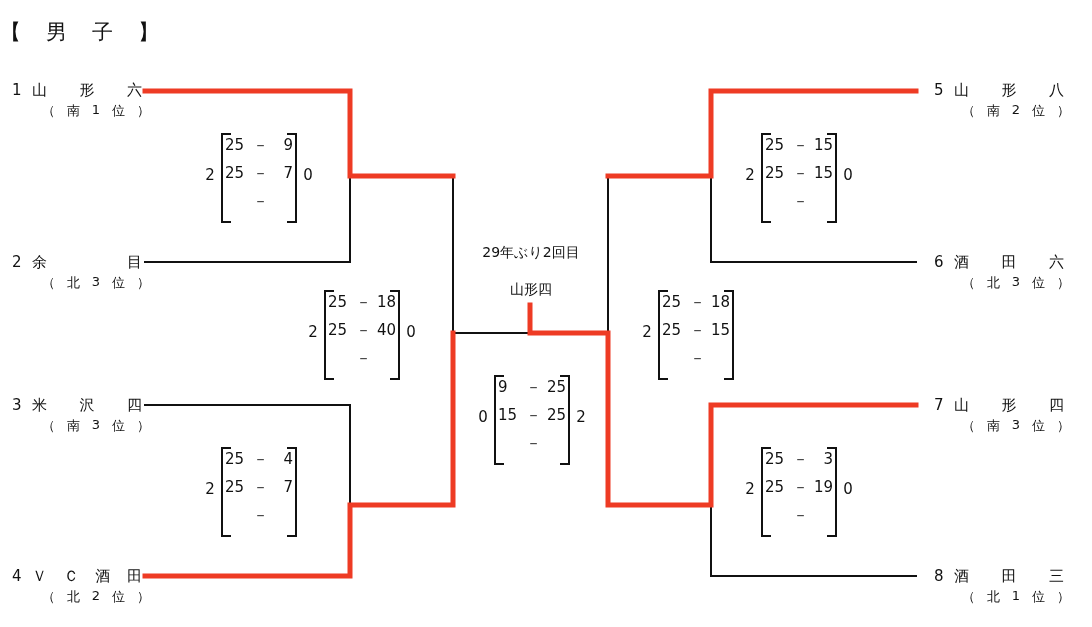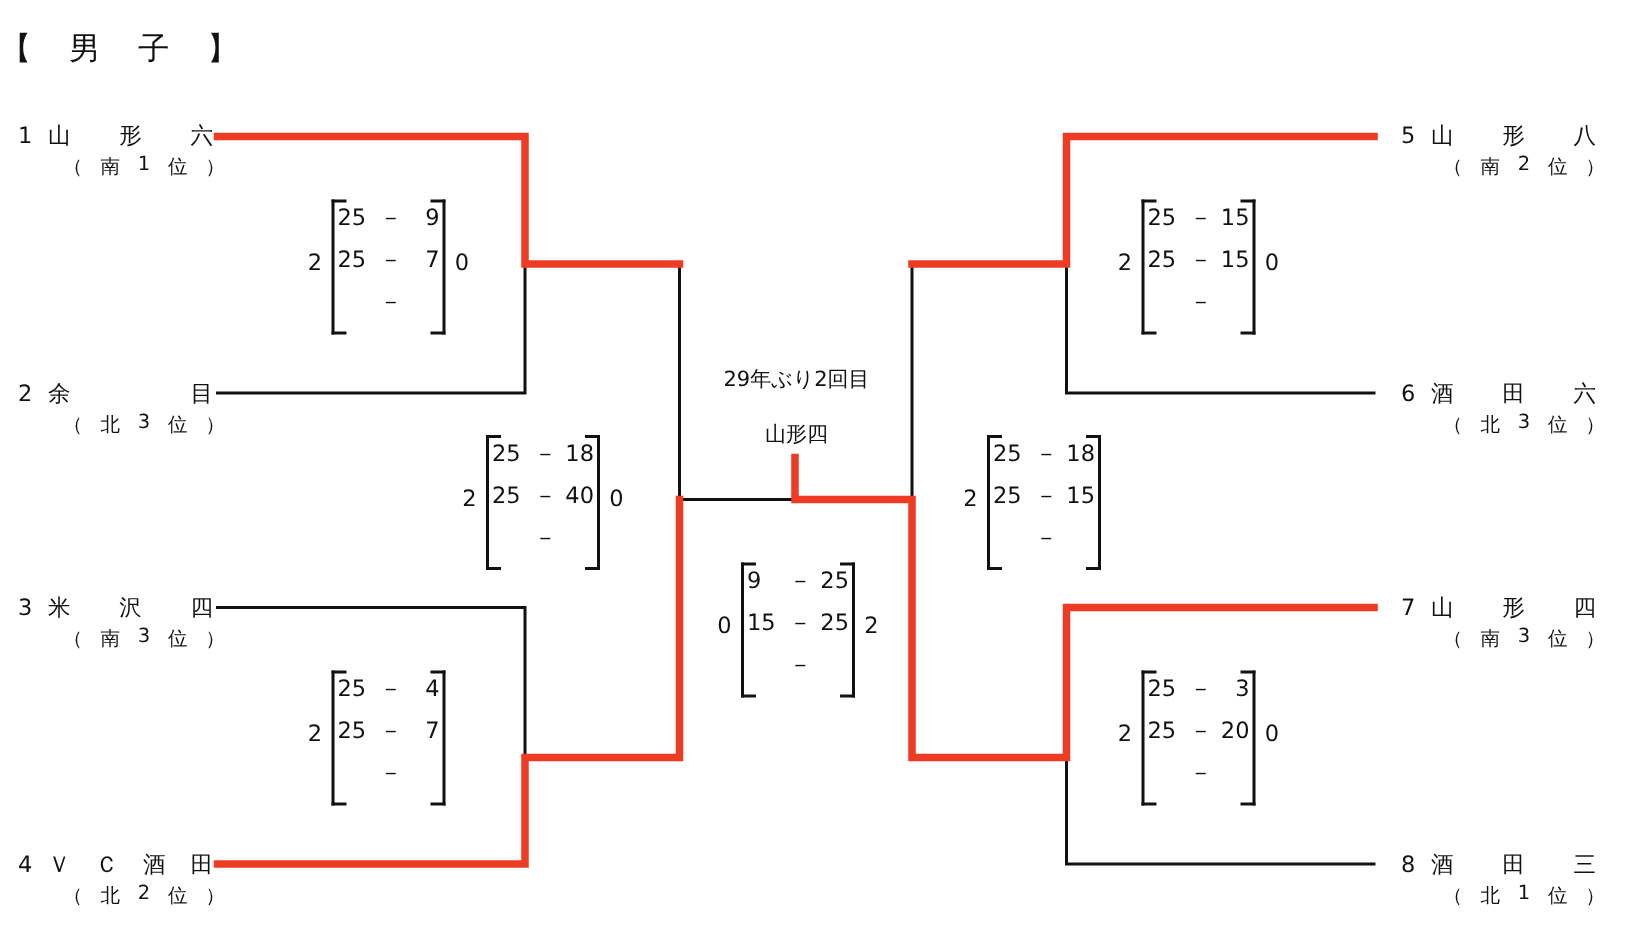--- a/index.html
+++ b/index.html
@@ -331,21 +331,21 @@
       <div class="br-l"></div>
       <div class="br-r"></div>
       <div class="row" style="top: 1px;">
         <span class="a">25</span>
         <span class="d">－</span>
         <span class="b">3</span>
       </div>
       <div class="row" style="top: 29px;">
         <span class="a">25</span>
         <span class="d">－</span>
-        <span class="b">20</span>
+        <span class="b">19</span>
       </div>
       <div class="row" style="top: 57px;">
         <span class="a"></span>
         <span class="d">－</span>
         <span class="b"></span>
       </div>
     </div>
     <div class="side" style="left: 98px;">0</div>
   </div>
 

